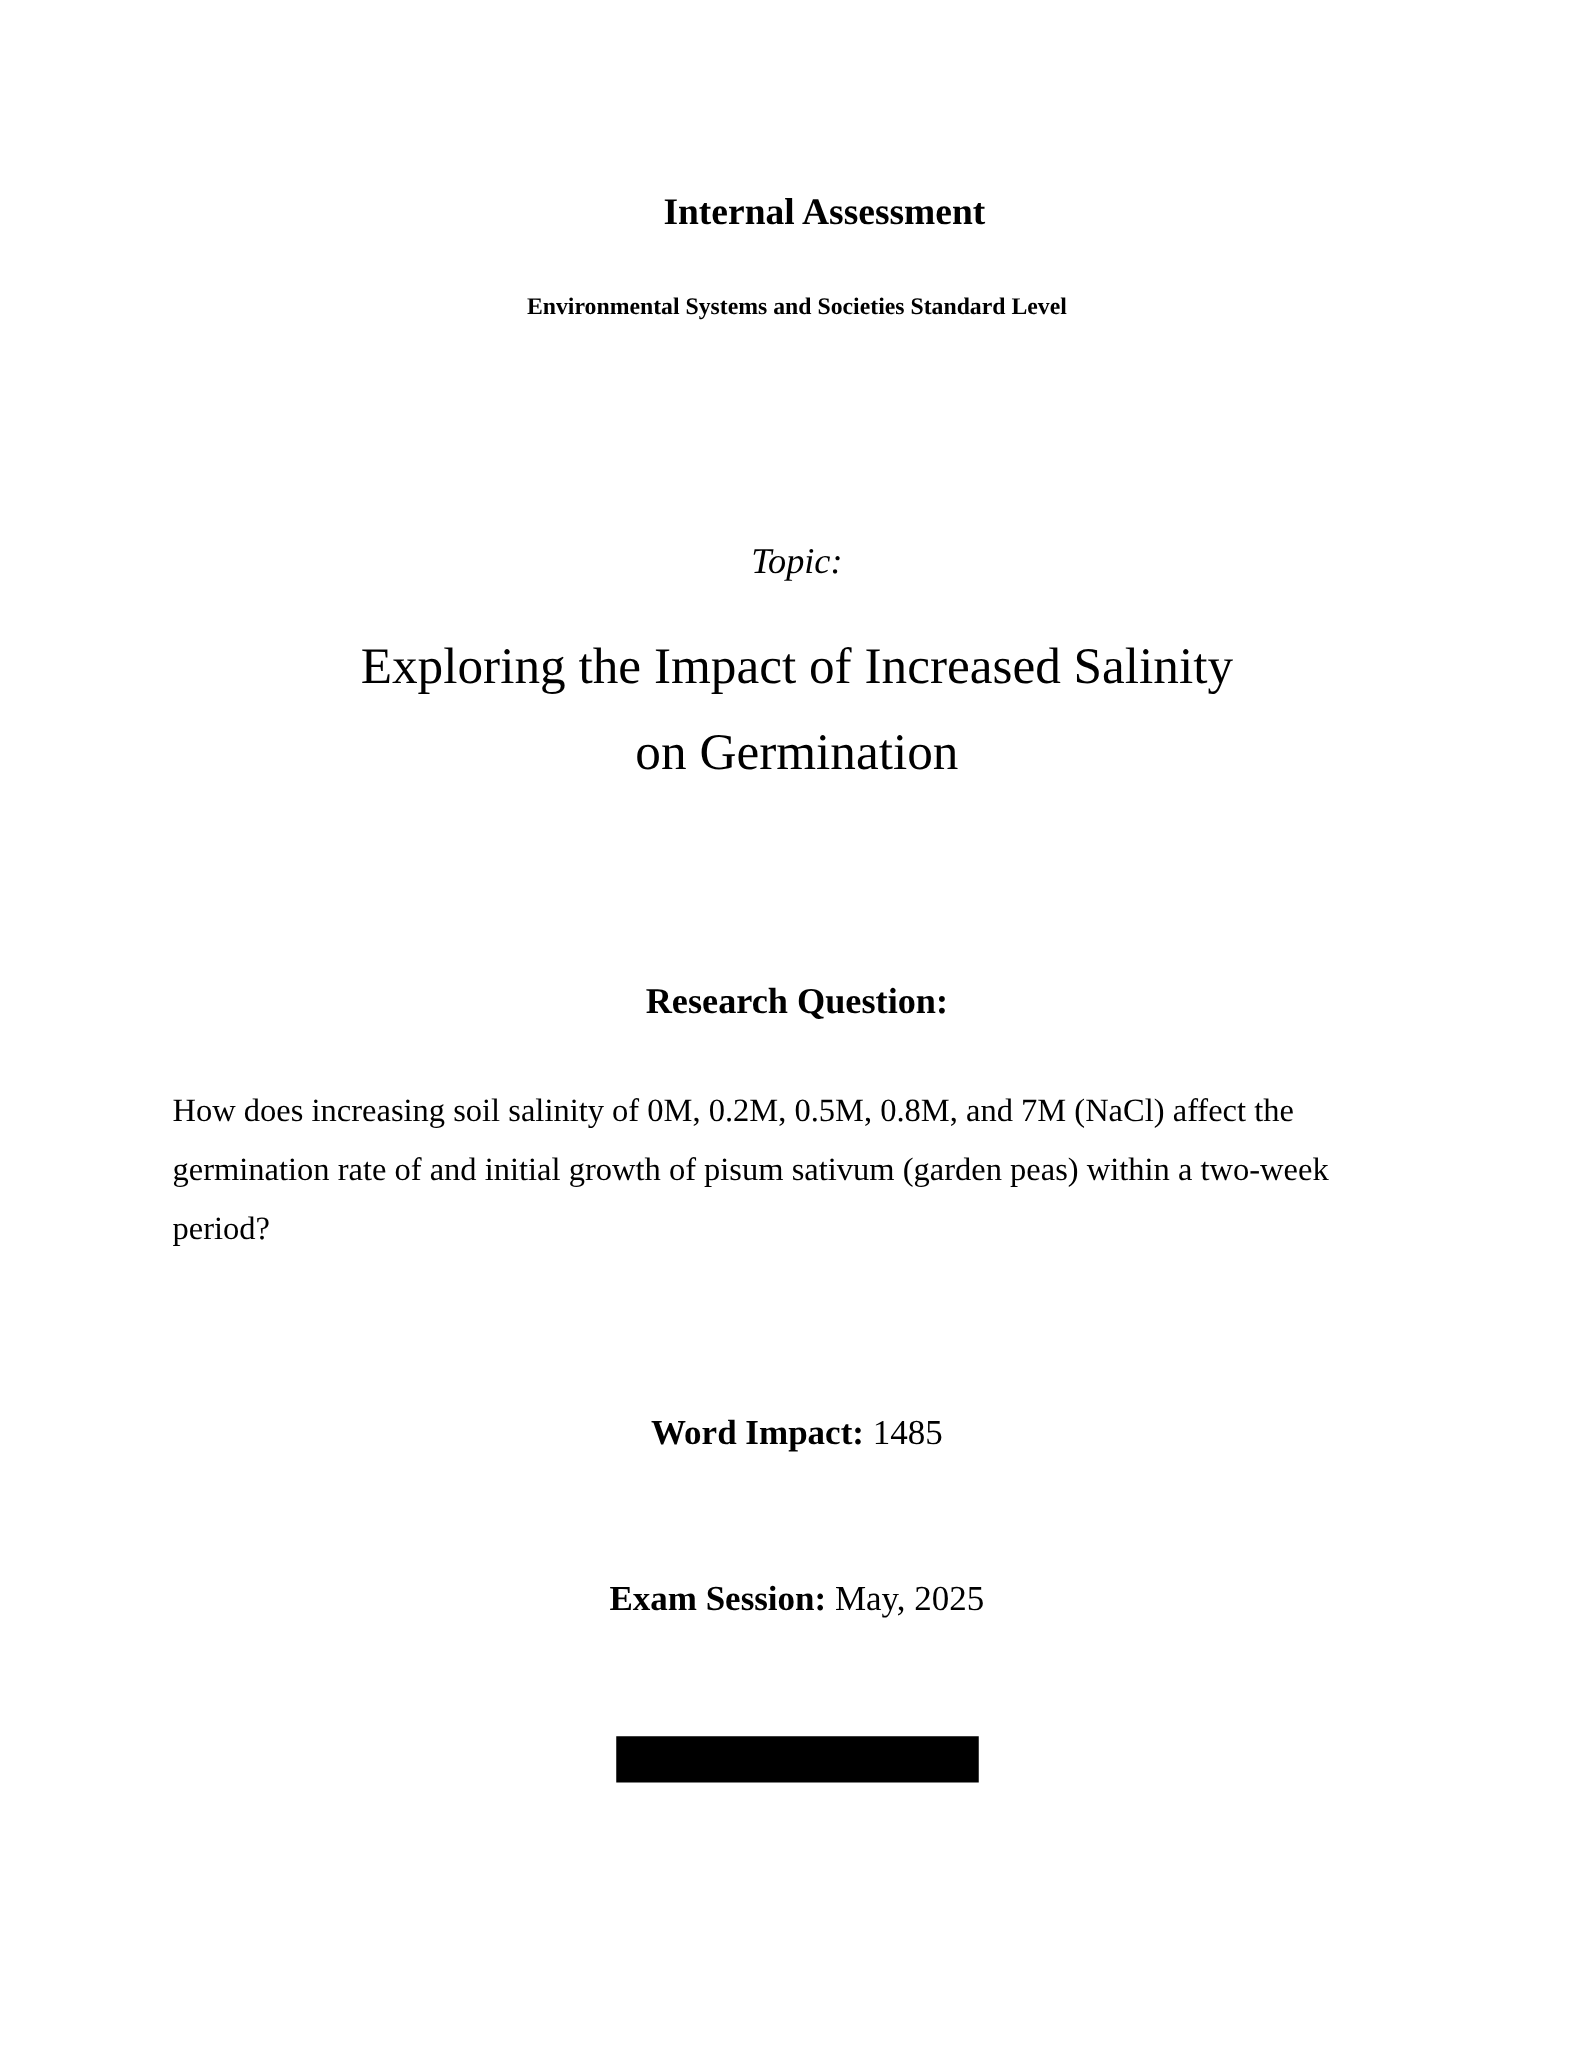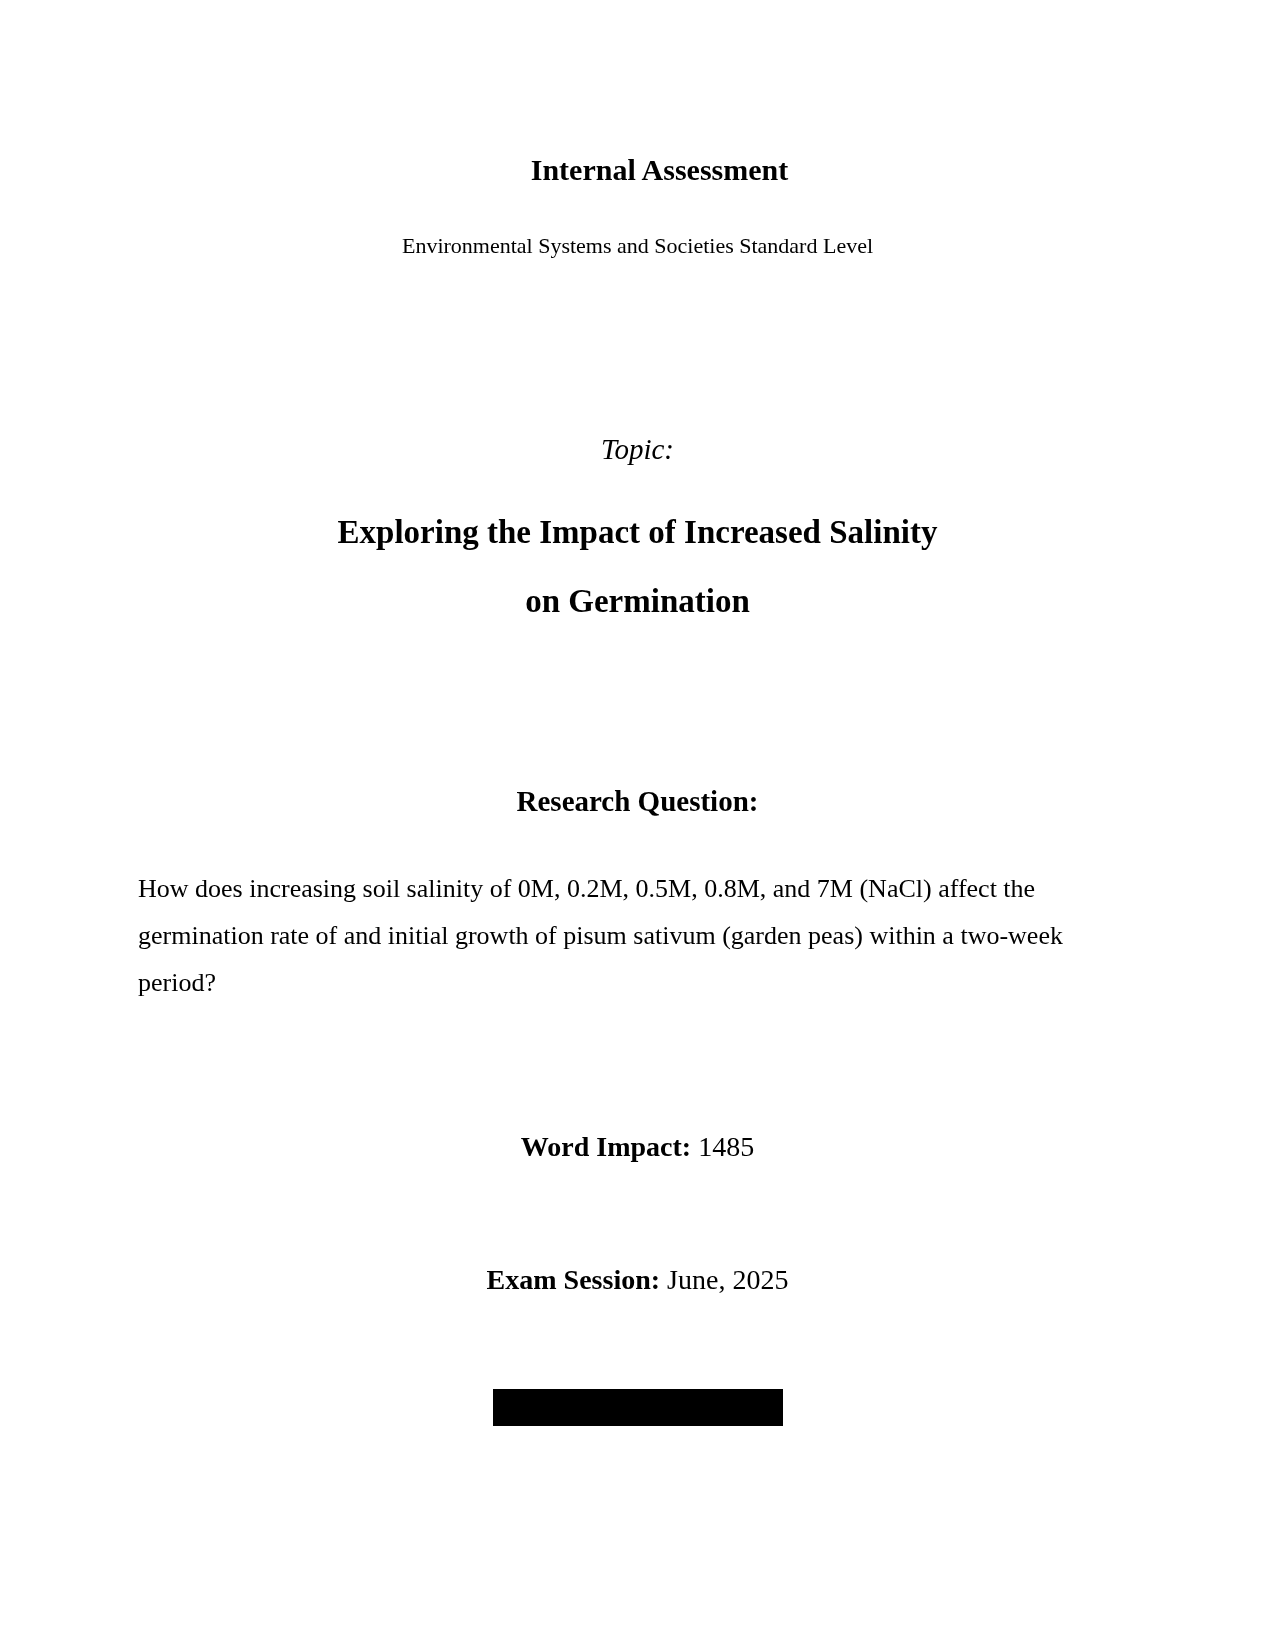--- a/index.html
+++ b/index.html
@@ -21,36 +21,36 @@
   .h-doc-type {
     margin: 0;
     padding-top: 152px;
     font-size: 30px;
     line-height: 36px;
     font-weight: bold;
     padding-left: 44px;
   }
   .h-course {
     margin: 40px 0 0 0;
-    font-size: 22px;
+    font-size: 19px;
     line-height: 36px;
-    font-weight: normal;
+    font-weight: bold;
   }
   .topic-label {
     margin: 168px 0 0 0;
     font-size: 29px;
     line-height: 34px;
     font-weight: normal;
     font-style: italic;
   }
   .main-title {
     margin: 32px 0 0 0;
-    font-size: 33px;
+    font-size: 41px;
     line-height: 69px;
-    font-weight: bold;
+    font-weight: normal;
   }
   .rq-heading {
     margin: 148px 0 0 0;
     font-size: 29px;
     line-height: 34px;
     font-weight: bold;
   }
   .rq-text {
     margin: 47px 143px 0 138px;
     font-size: 26px;
@@ -93,18 +93,18 @@
 
   <p class="rq-text">How does increasing soil salinity of 0M, 0.2M, 0.5M, 0.8M, and 7M (NaCl)  affect the germination rate of and initial growth of pisum sativum (garden peas) within a two-week period?</p>
 
   <p class="meta-line word-count-line centered">
     <span class="meta-label">Word Impact:</span>
     <span class="meta-value">1485</span>
   </p>
 
   <p class="meta-line exam-session-line centered">
     <span class="meta-label">Exam Session:</span>
-    <span class="meta-value">June, 2025</span>
+    <span class="meta-value">May, 2025</span>
   </p>
 
   <div class="redaction-bar" style="background: rgb(0, 0, 0);"></div>
 
 </div>
 
 </body></html>

